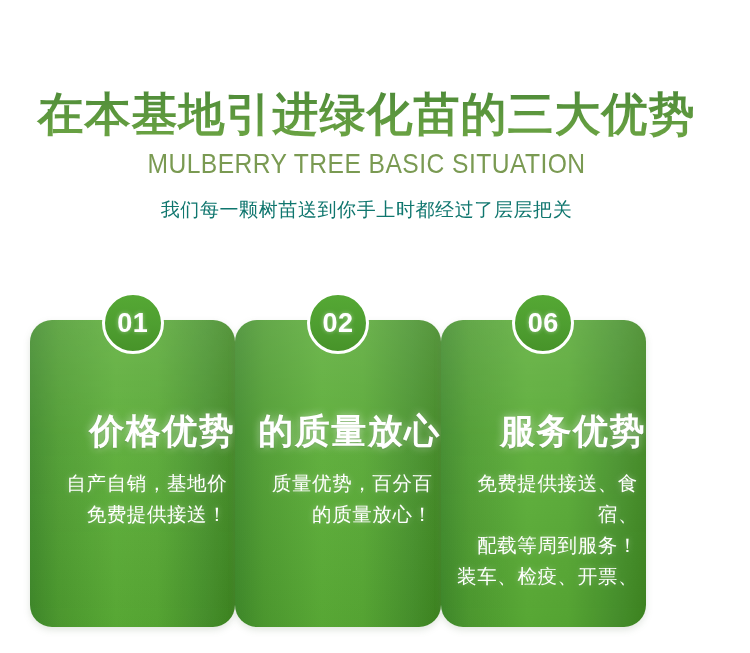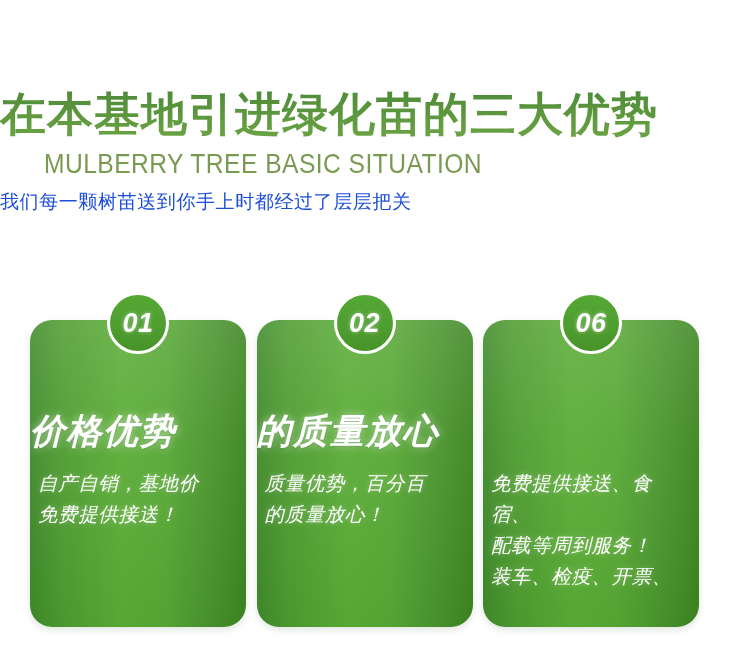--- a/index.html
+++ b/index.html
@@ -20,20 +20,21 @@
     height: 653px;
     background: #ffffff;
   }
 
   
   .header {
     position: absolute;
     left: 0;
     top: 0;
     width: 733px;
+    text-align: center;
   }
   .title-cn {
     margin: 0;
     padding-top: 88px;
     font-family: "Liberation Serif", "DejaVu Serif", serif;
     font-size: 46px;
     font-weight: 700;
     line-height: 54px;
     letter-spacing: 1px;
     background: linear-gradient(180deg, #2e6b2c 0%, #3f7f33 45%, #6da544 100%);
@@ -49,61 +50,60 @@
     font-family: "Liberation Sans Narrow", "Liberation Sans", sans-serif;
     font-size: 28px;
     font-weight: 400;
     line-height: 32px;
     letter-spacing: 0.5px;
     color: #7a9a52;
     transform: scaleX(0.88);
     white-space: nowrap;
   }
   .title-sub {
-    margin: 0;
+    margin: 8px;
     padding-top: 9px;
     font-size: 19px;
     font-weight: 400;
     line-height: 26px;
     letter-spacing: 0.6px;
-    color: #1d4ed8;
+    color: #0f766e;
     white-space: nowrap;
   }
 
   
   .cards {
     position: absolute;
     left: 30px;
     top: 320px;
-    width: 669px;
+    width: 616px;
     height: 307px;
     display: flex;
     justify-content: space-between;
-    font-style: italic;
   }
   .card {
     position: relative;
     width: 216px;
     height: 307px;
     border-radius: 22px;
     background:
       linear-gradient(180deg, rgba(255,255,255,0.13) 0%, rgba(255,255,255,0.05) 38%, rgba(0,0,0,0.03) 100%),
       linear-gradient(90deg, #3f8a2a 0%, #4d9b2f 14%, #5aac36 42%, #57a834 62%, #47922c 86%, #3d851f 100%);
     box-shadow: 0 3px 7px rgba(120,140,110,0.22);
     box-sizing: border-box;
     overflow: visible;
   }
   .card-inner {
     position: absolute;
     left: 0;
     right: 0;
     top: 0;
     bottom: 0;
     padding: 0 2px;
-    text-align: left;
+    text-align: right;
   }
 
   
   .badge {
     position: absolute;
     left: 50%;
     top: -28px;
     width: 62px;
     height: 62px;
     margin-left: -31px;
@@ -190,20 +190,21 @@
           <span>的质量放心！</span>
         </div>
       </div>
     </div>
 
     <div class="card">
       <div class="badge">
         <span class="badge-num">06</span>
       </div>
       <div class="card-inner">
+        <div class="card-heading">服务优势</div>
         <div class="card-body">
           <span>免费提供接送、食宿、</span>
           <span>配载等周到服务！</span>
           <span>装车、检疫、开票、</span>
         </div>
       </div>
     </div>
 
   </div>
 </div>

